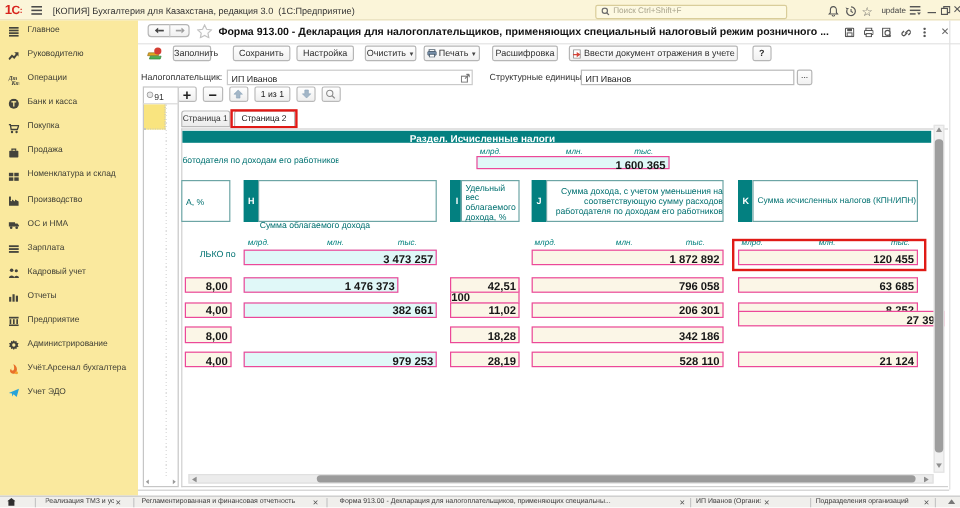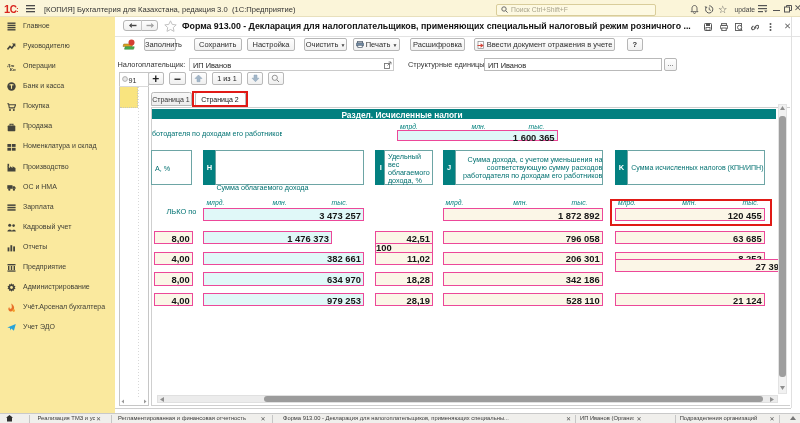--- a/index.html
+++ b/index.html
@@ -335,21 +335,20 @@
 <div class="fld cy" style="left:203px;top:231.0px;width:129px;">1 476 373</div>
 <div class="fld cr" style="left:375px;top:231.0px;width:58px;">42,51</div>
 <div class="fld cr" style="left:443.1px;top:231.0px;width:159.6px;">796 058</div>
 <div class="fld cr" style="left:615.2px;top:231.0px;width:149.5px;">63 685</div>
 <div class="fld cr" style="left:154.3px;top:251.7px;width:38.5px;">4,00</div>
 <div class="fld cy" style="left:203px;top:251.7px;width:161px;">382 661</div>
 <div class="fld cr" style="left:375px;top:251.7px;width:58px;">11,02</div>
 <div class="fld cr" style="left:443.1px;top:251.7px;width:159.6px;">206 301</div>
 <div class="fld cr" style="left:615.2px;top:251.7px;width:149.5px;">8 252</div>
 <div class="fld cr" style="left:154.3px;top:272.4px;width:38.5px;">8,00</div>
-<div class="fld cy" style="left:203px;top:272.4px;width:161px;">634 970</div>
 <div class="fld cr" style="left:375px;top:272.4px;width:58px;">18,28</div>
 <div class="fld cr" style="left:443.1px;top:272.4px;width:159.6px;">342 186</div>
 <div class="fld cr" style="left:615.2px;top:259px;width:172px;">27 394</div>
 <div class="fld cr" style="left:154.3px;top:293.1px;width:38.5px;">4,00</div>
 <div class="fld cy" style="left:203px;top:293.1px;width:161px;">979 253</div>
 <div class="fld cr" style="left:375px;top:293.1px;width:58px;">28,19</div>
 <div class="fld cr" style="left:443.1px;top:293.1px;width:159.6px;">528 110</div>
 <div class="fld cr" style="left:615.2px;top:293.1px;width:149.5px;">21 124</div>
 <div class="a" style="left:778px;top:104px;width:9px;height:290px;background:#f1f1f1;border:1px solid #e3e3e3;"></div>
 <svg class="a" style="left:780px;top:106px" width="5" height="4">

